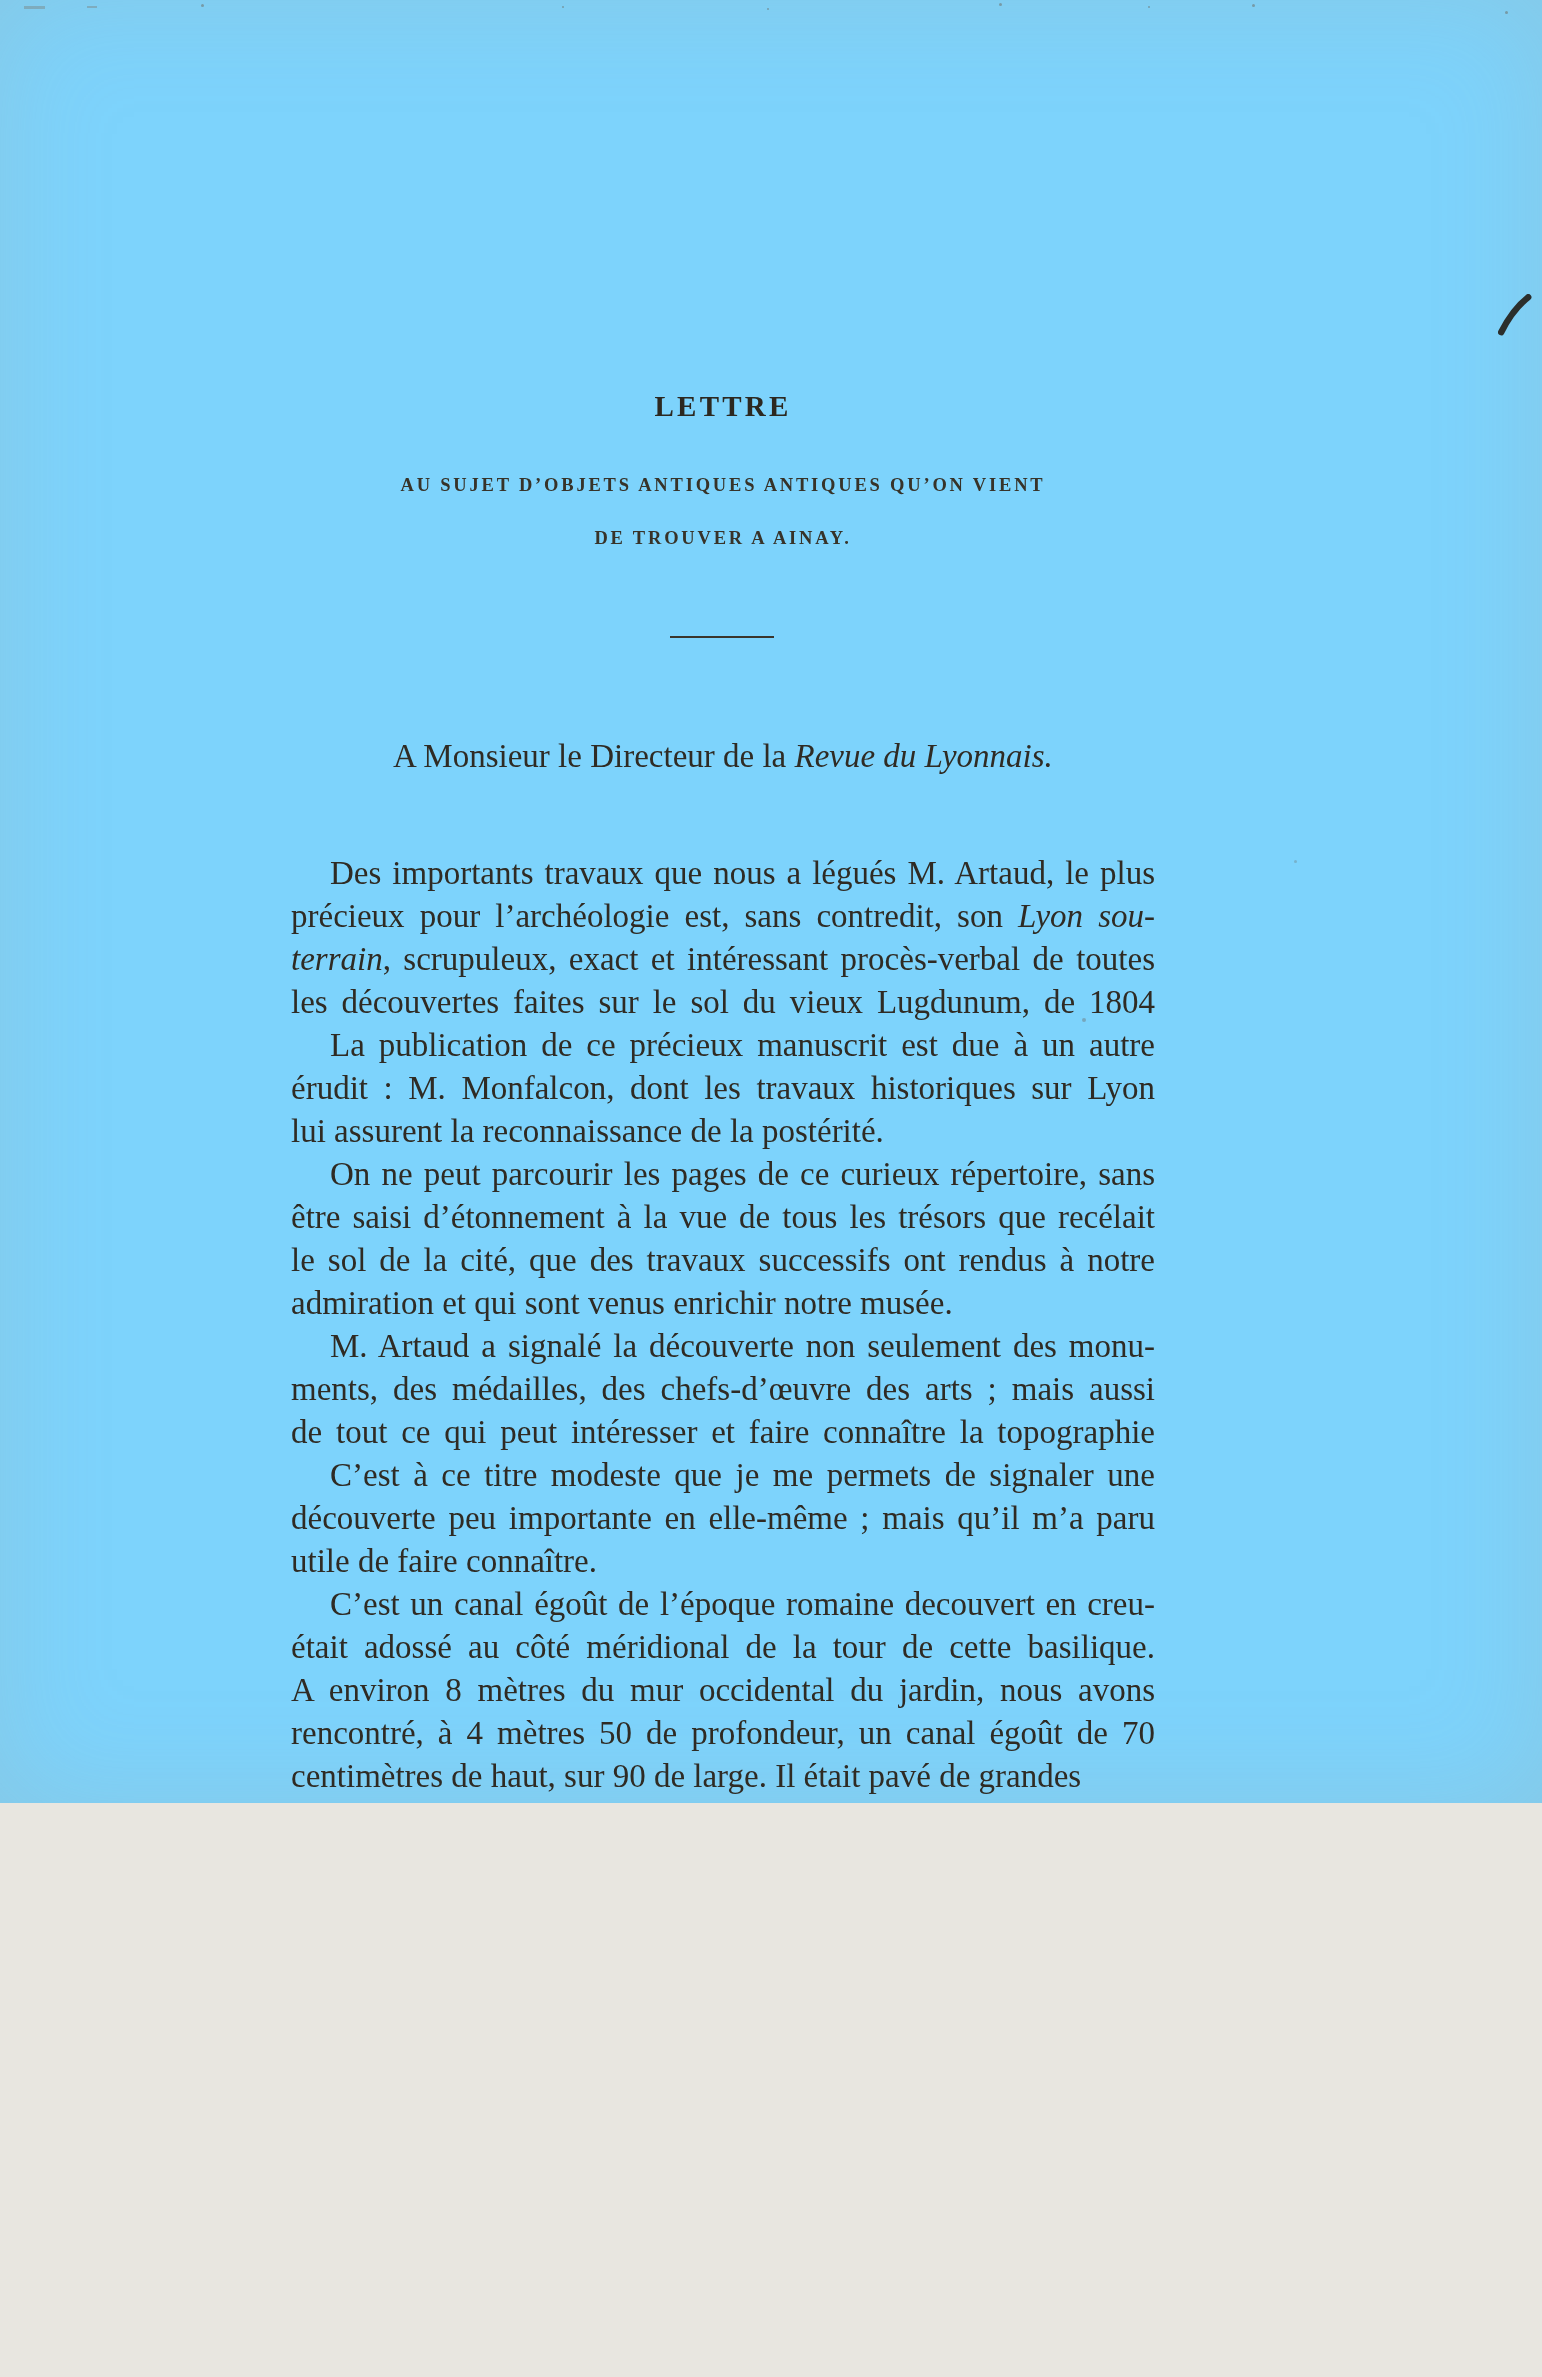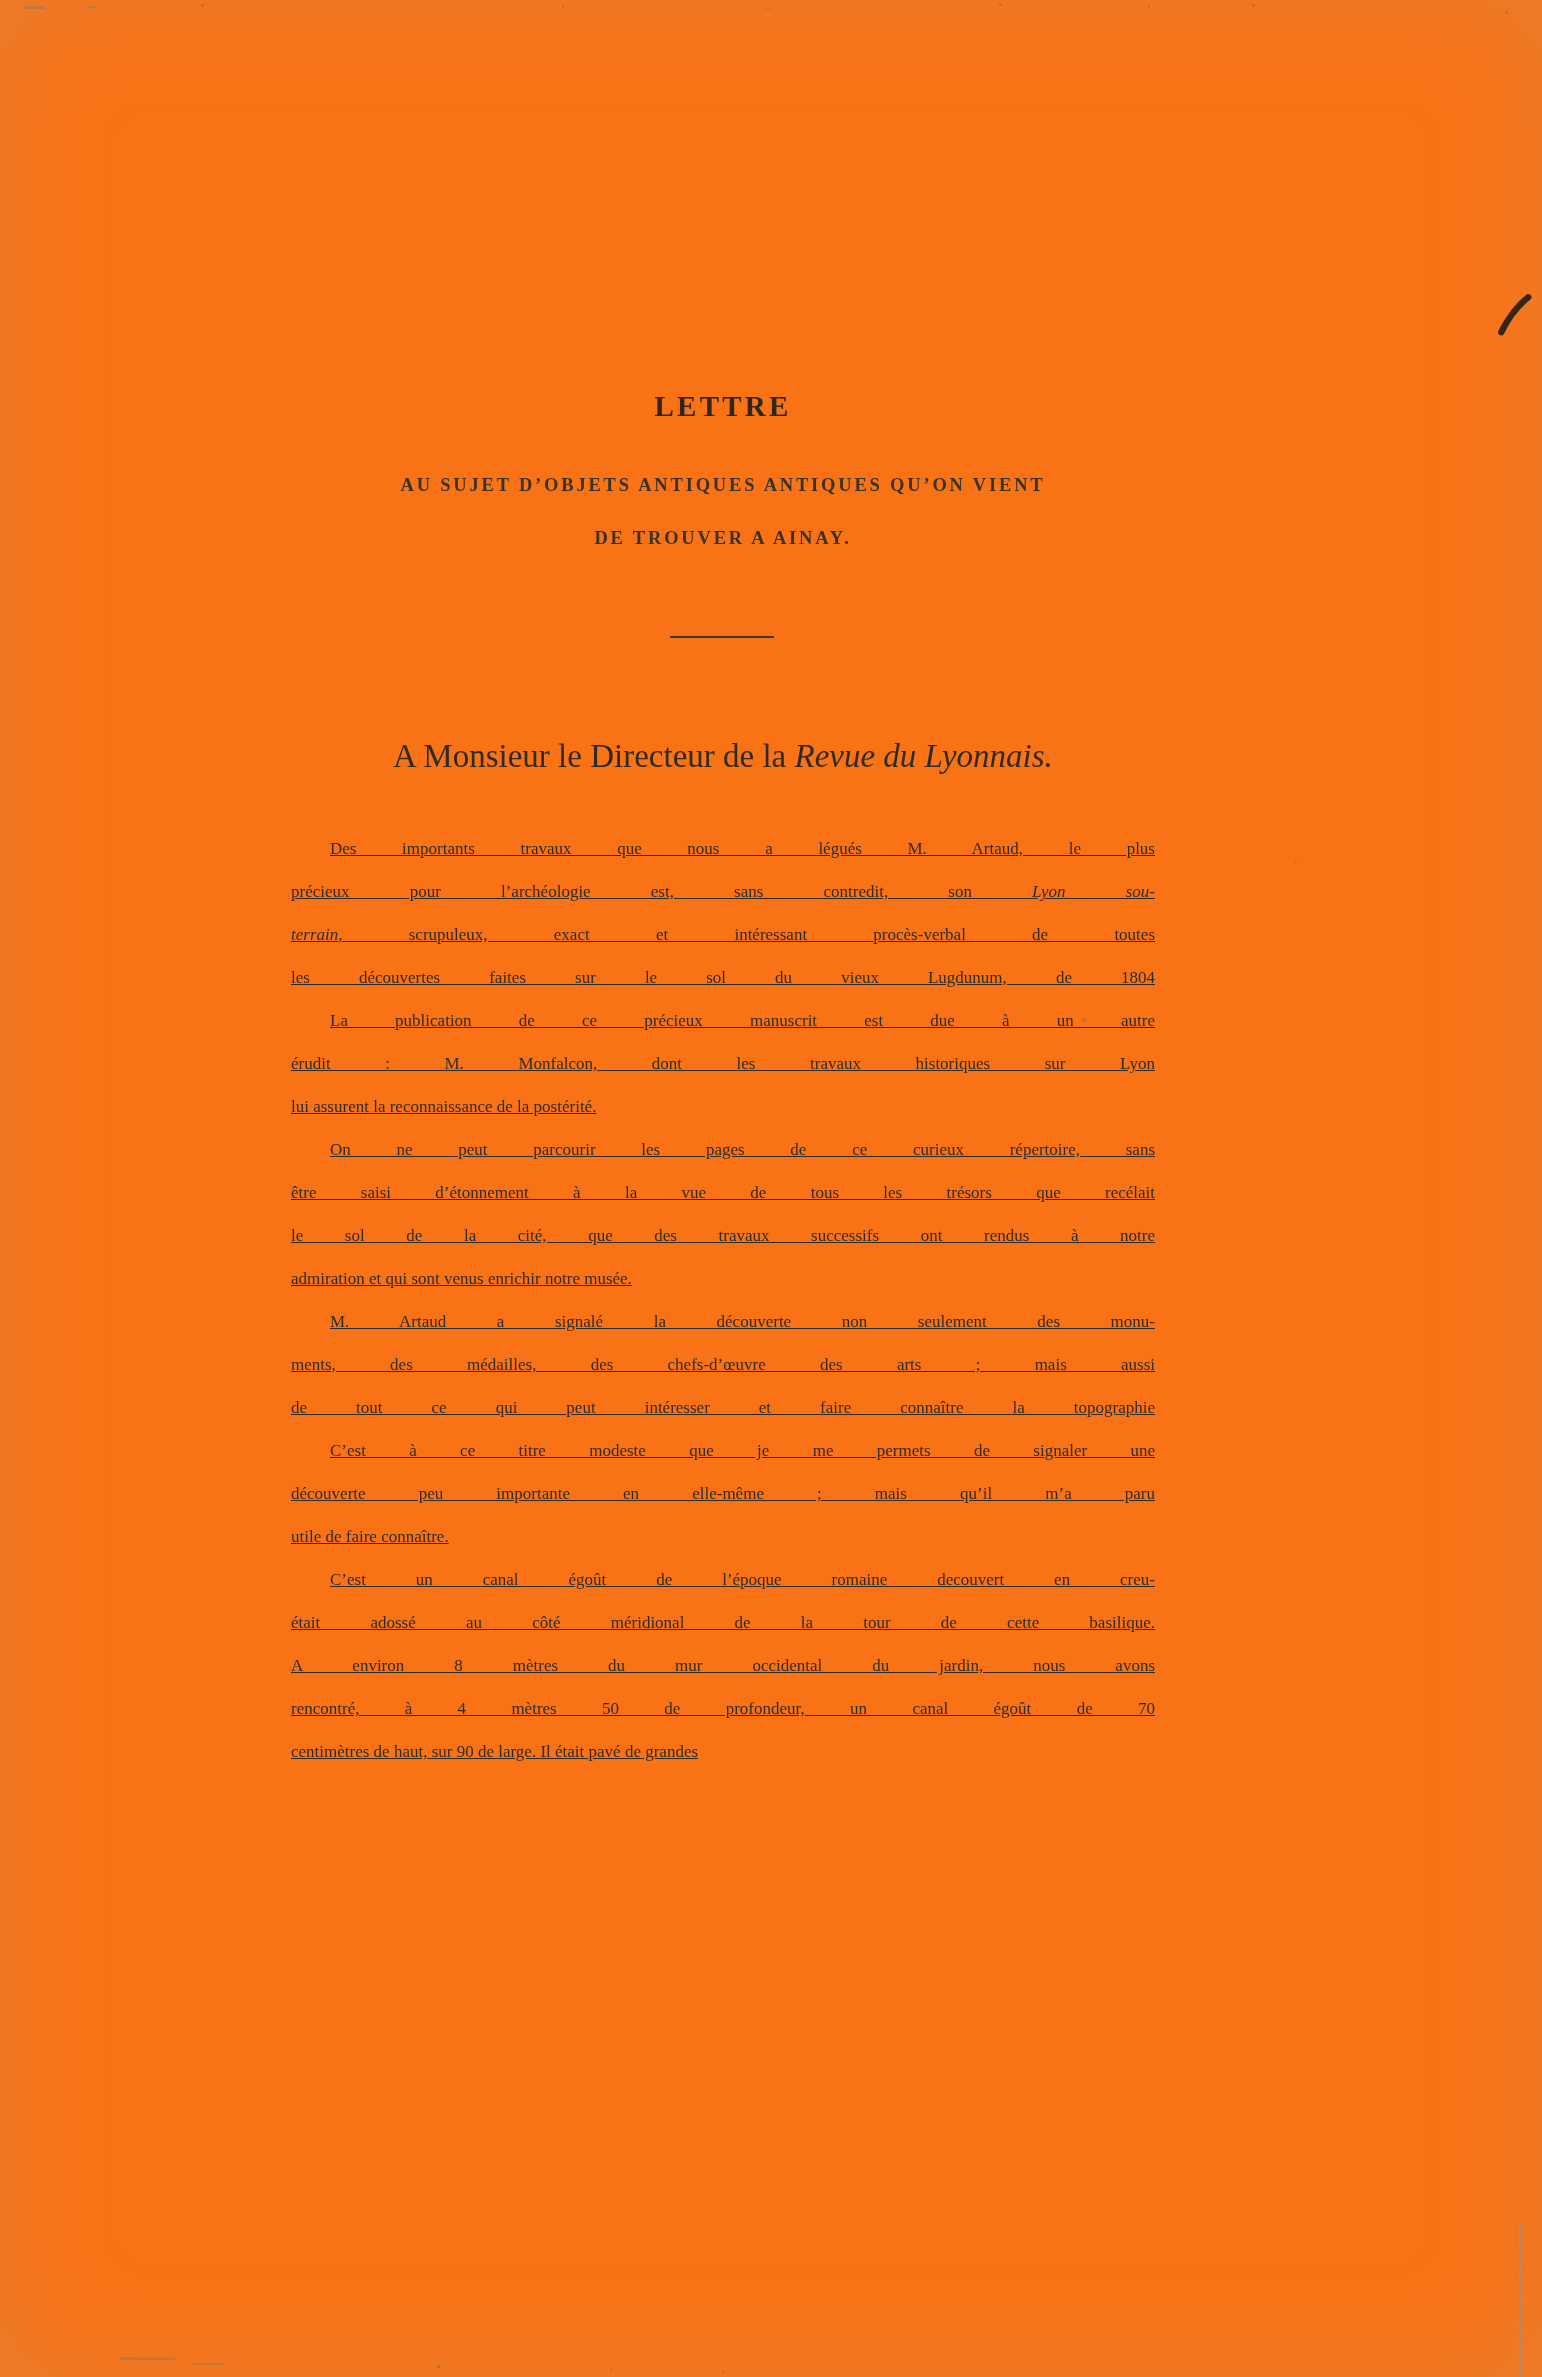--- a/index.html
+++ b/index.html
@@ -3,22 +3,22 @@
 <meta charset="utf-8">
 <style>
   html, body { margin: 0; padding: 0; }
   body {
     width: 1543px; height: 2377px;
     background: #e8e6e0;
     font-family: "Liberation Serif", "DejaVu Serif", serif;
   }
   .page {
     position: relative;
-    width: 1543px; height: 2377px;
-    background: #f97316;
+    width: 1543px; height: 1803px;
+    background: #7dd3fc;
     overflow: hidden;
     color: #2f2b24;
     box-shadow: inset 0 0 112px rgba(170,164,148,0.22);
   }
   .title {
     position: absolute; top: 390px; left: 291px; width: 864px;
     margin: 0; text-align: center;
     font-size: 29px; font-weight: bold; letter-spacing: 3.2px;
     color: #2c2820;
   }
@@ -32,23 +32,22 @@
   .sub2 { top: 528px; }
   .rule {
     position: absolute; top: 636px; left: 670px;
     width: 104px; height: 1.6px; background: #3a352c;
   }
   .salutation {
     position: absolute; top: 738px; left: 291px; width: 864px;
     text-align: center; font-size: 33px; color: #2f2b24;
   }
   .bodytext {
-    position: absolute; top: 827px; left: 291px; width: 864px;
-    font-size: 17px;
-    text-decoration: underline;
+    position: absolute; top: 852px; left: 291px; width: 864px;
+    font-size: 33px;
   }
   .para { margin: 0; }
   .line {
     height: 43px; line-height: 43px;
     text-align: justify;
     text-align-last: justify;
     white-space: normal;
   }
   .line.first { text-indent: 39px; }
   .line.last  { text-align-last: left; }

